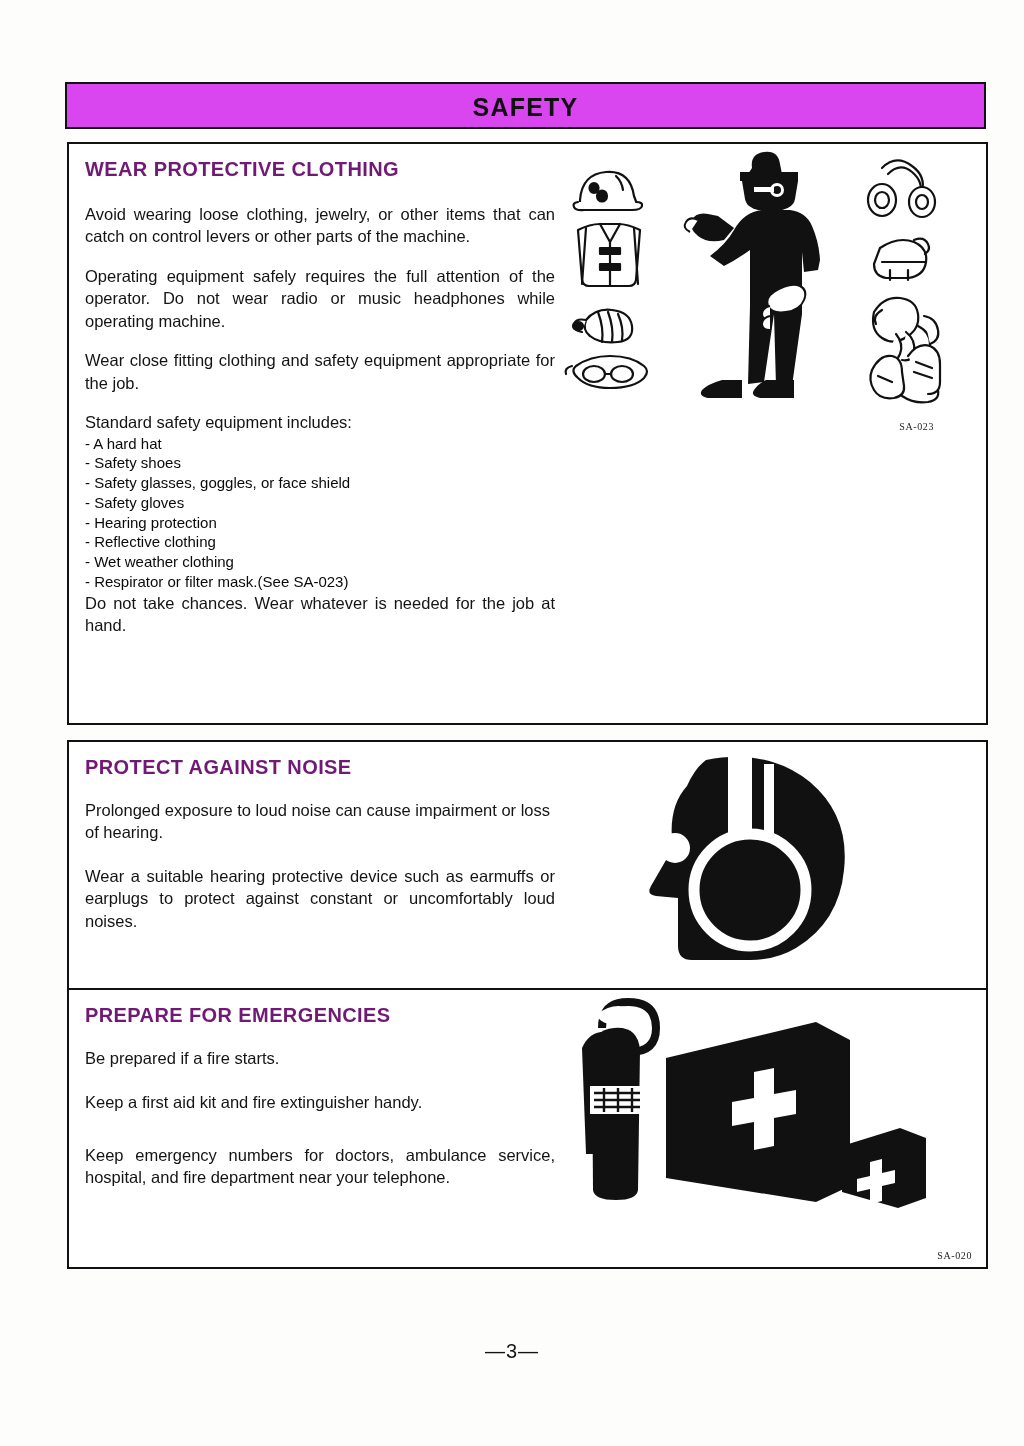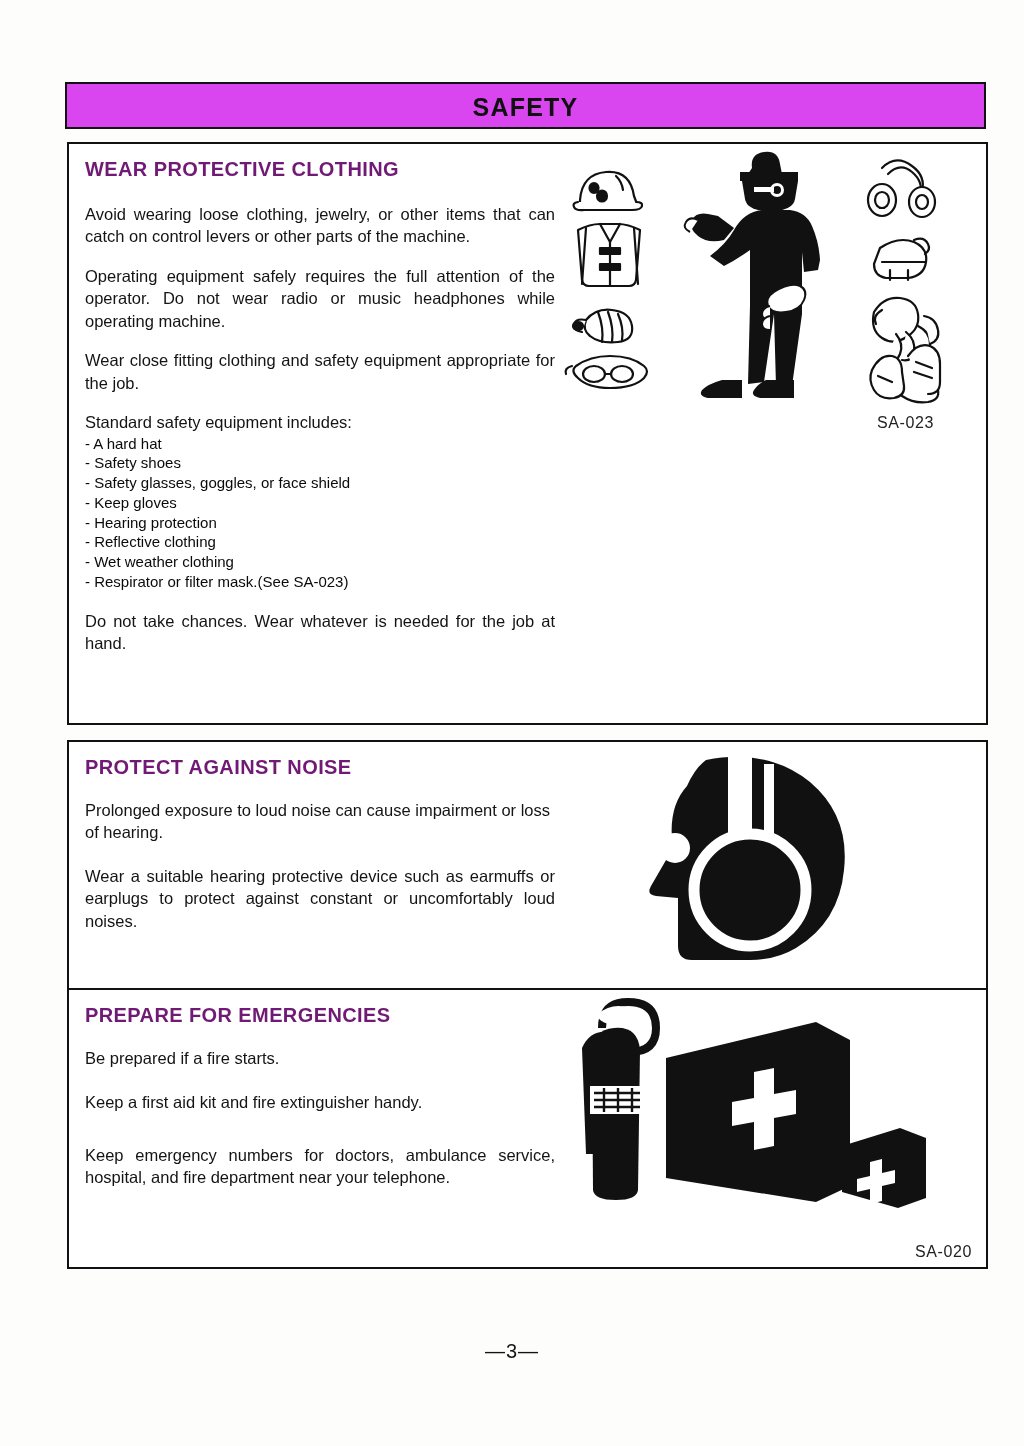--- a/index.html
+++ b/index.html
@@ -95,23 +95,24 @@
     list-style: none;
     margin: 0;
     padding: 0;
     font-size: 15px;
     line-height: 1.32;
   }
   ul.eq-list li { margin: 0; white-space: nowrap; }
 
   .sa-code {
     position: absolute;
-    font-size: 16px;
+    font-size: 10px;
     letter-spacing: 0.6px;
     color: #222;
+    font-family: Liberation Serif, serif;
   }
   .sa-code-1 { right: 52px; bottom: 291px; }
   .sa-code-2 { right: 14px; bottom: 6px; }
   .sa-code-3 { right: 14px; bottom: 6px; }
 
   .page-number {
     position: absolute;
     left: 0;
     right: 0;
     top: 1340px;
@@ -142,28 +143,28 @@
       <p class="body">Operating equipment  safely requires the full attention of the operator. Do not wear radio or music headphones while operating machine.</p>
 
       <p class="body">Wear close fitting clothing and safety equipment appropriate for the job.</p>
 
       <p class="body nojust tight">Standard safety equipment includes:</p>
 
       <ul class="eq-list">
         <li>- A hard hat</li>
         <li>- Safety shoes</li>
         <li>- Safety glasses, goggles, or face shield</li>
-        <li>- Keep gloves</li>
+        <li>- Safety gloves</li>
         <li>- Hearing protection</li>
         <li>- Reflective clothing</li>
         <li>- Wet weather clothing</li>
         <li>- Respirator or filter mask.(See SA-023)</li>
       </ul>
 
-      <p class="body" style="margin-top:18px;">Do not take chances. Wear whatever is needed for the job at hand.</p>
+      <p class="body" style="margin-top:0;">Do not take chances. Wear whatever is needed for the job at hand.</p>
     </div>
 
     <div class="panel-art">
       <svg width="430" height="280" viewBox="0 0 430 280">
         <g fill="none" stroke="#111" stroke-width="2.2" stroke-linejoin="round" stroke-linecap="round">
 
           <g>
             <path d="M24 56 q2-26 26-28 q24-2 28 24 l3 8 q2 5 -4 5 l-50 0 q-5 0 -3-5 z" fill="#fff"></path>
             <path d="M22 58 q-6 1 -4 5 q2 4 10 3 l48 0 q9 0 10-4 q1-4 -6-4" fill="#fff"></path>
             <ellipse cx="38" cy="44" rx="4.5" ry="5" fill="#111"></ellipse>

